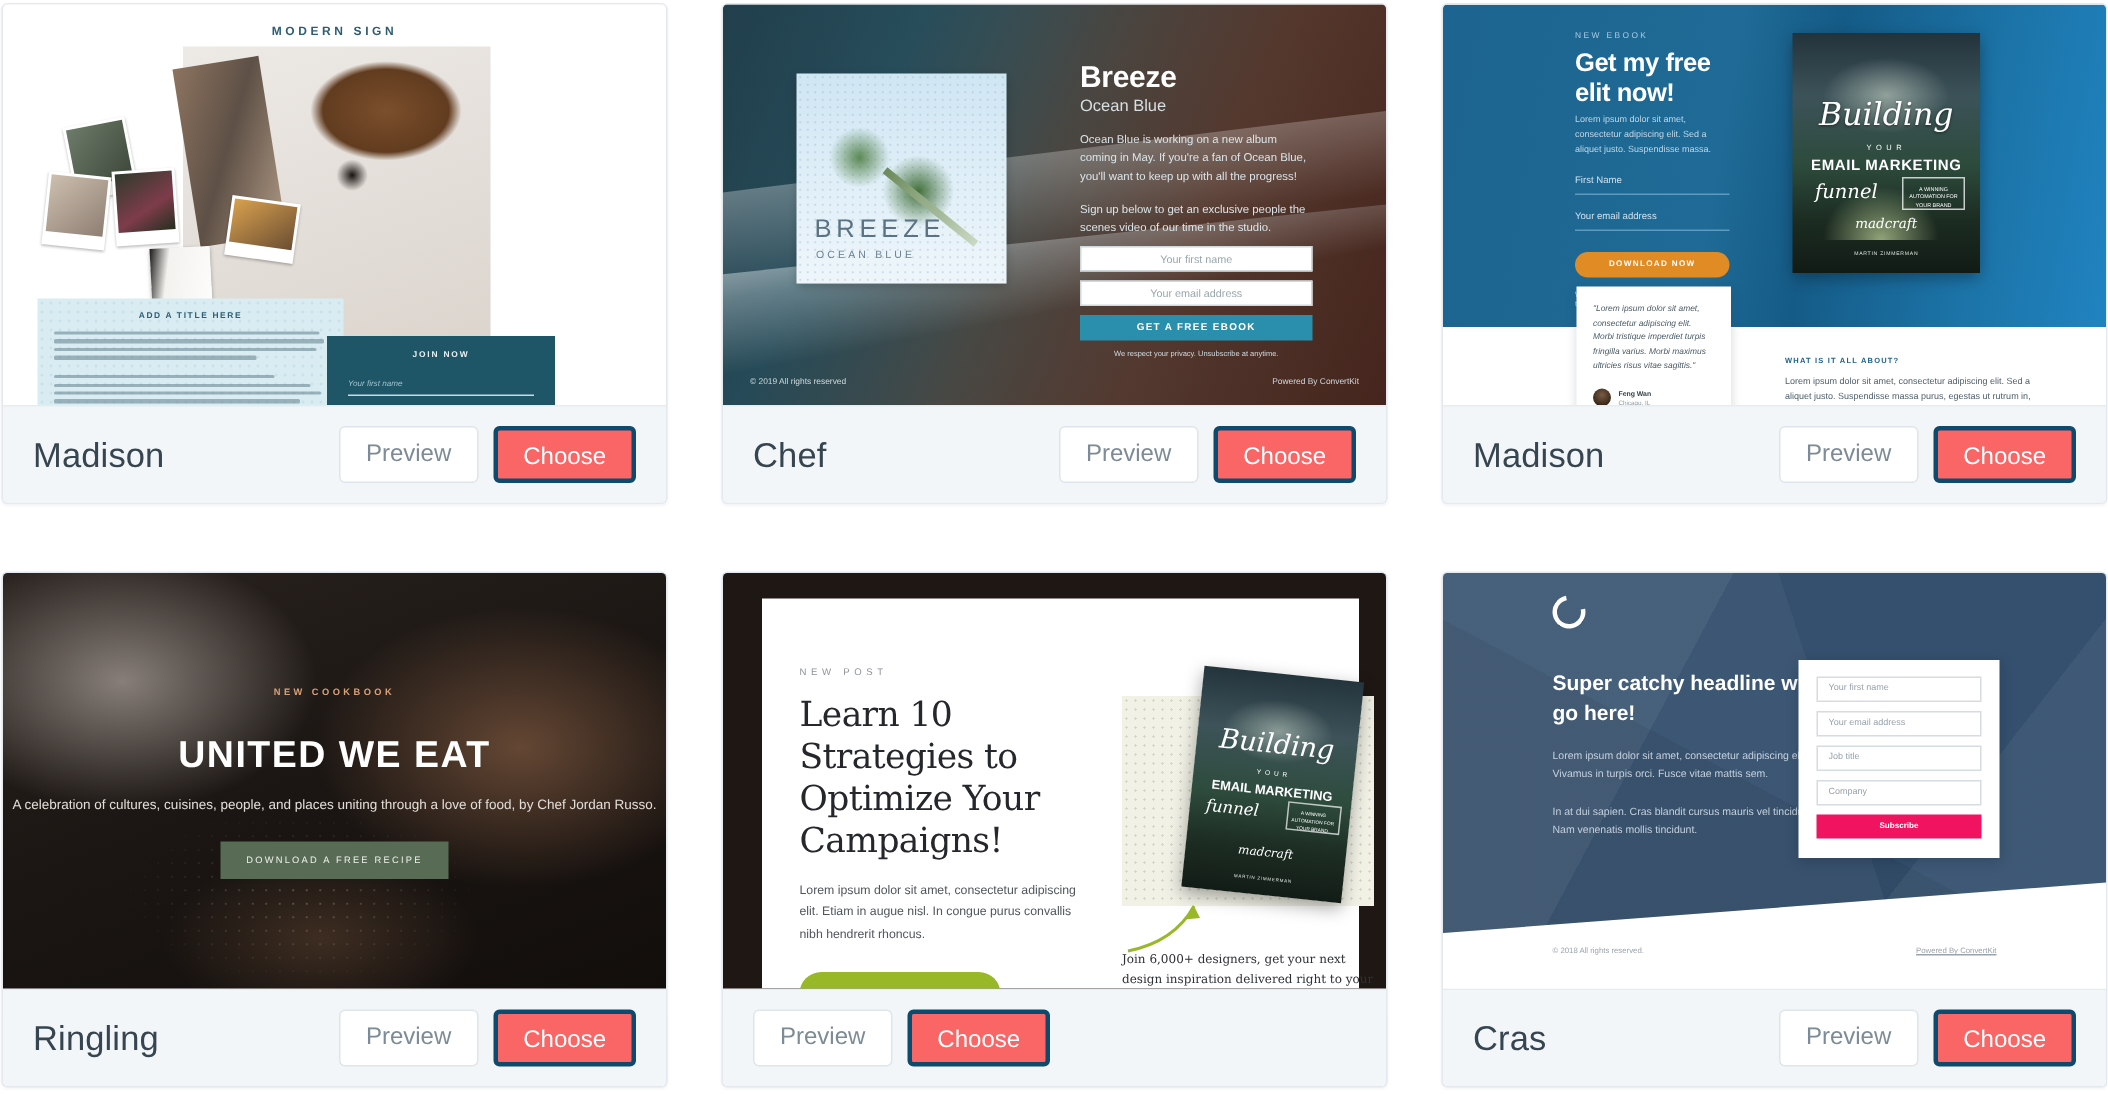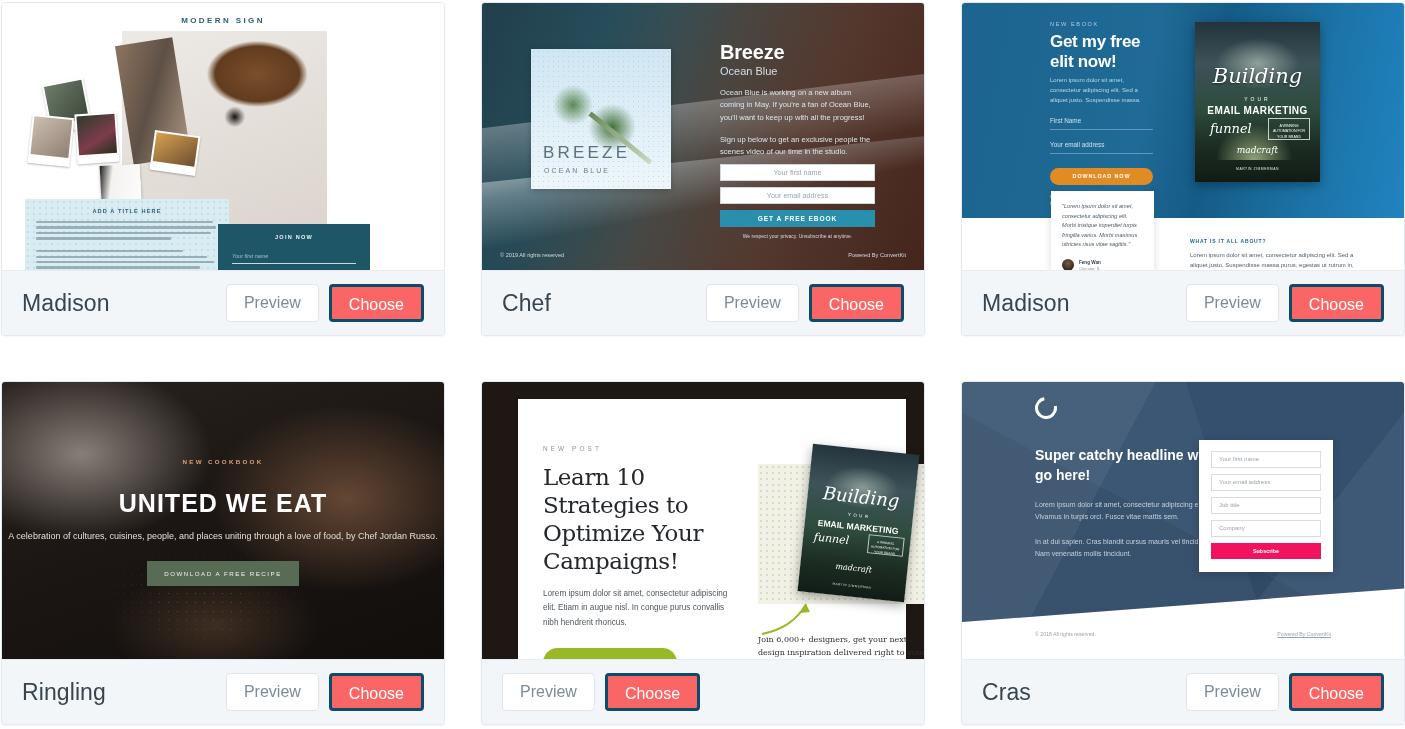--- a/index.html
+++ b/index.html
@@ -286,21 +286,21 @@
     margin-top:24px; font-stretch:condensed;
   }
   .ring-p { color:#e3ddd7; font-size:9px; line-height:1.72; margin-top:11px; }
   .ring-btn {
     display:inline-block; margin-top:17px; background:#576b55;
     color:#eef1ec; font-size:6.2px; letter-spacing:1.5px;
     padding:9px 17px;
   }
 
   
-  .siesta { background:#1e1713; padding:17px 18px 0 36px; }
+  .siesta { background:#1e1713; padding:17px 18px 0 26px; }
   .siesta-page { background:#fff; height:100%; position:relative; }
   .sie-left { position:absolute; left:25px; top:46px; width:195px; }
   .sie-kicker { color:#8d949a; font-size:6.4px; letter-spacing:3.1px; }
   .sie-h1 {
     font-family:"DejaVu Serif", serif; color:#24282c; font-size:23px;
     line-height:1.22; margin-top:11px; letter-spacing:-.4px;
   }
   .sie-p {
     color:#4f565c; font-size:8.2px; line-height:1.74; margin-top:12px;
   }

